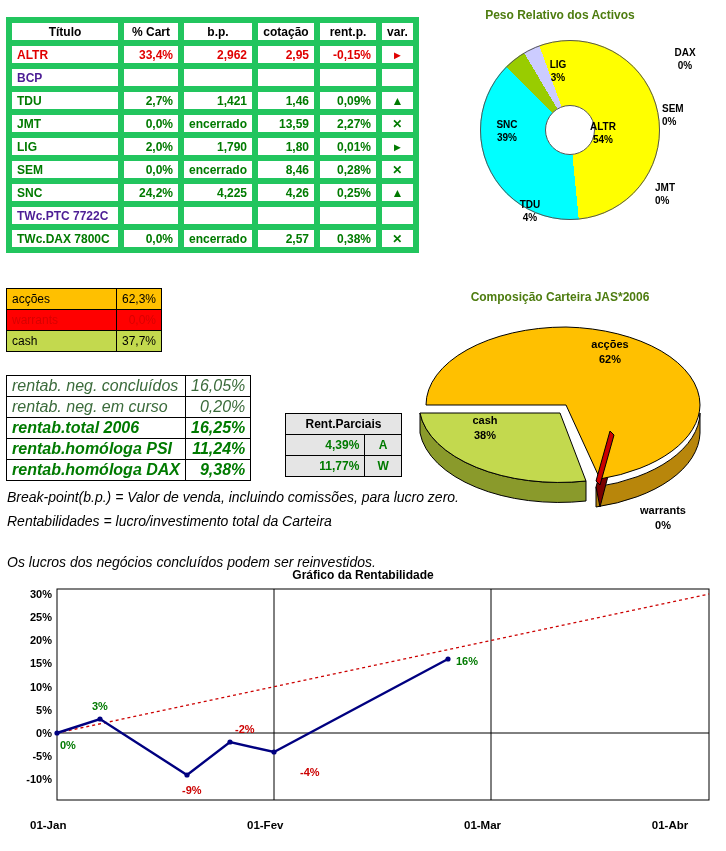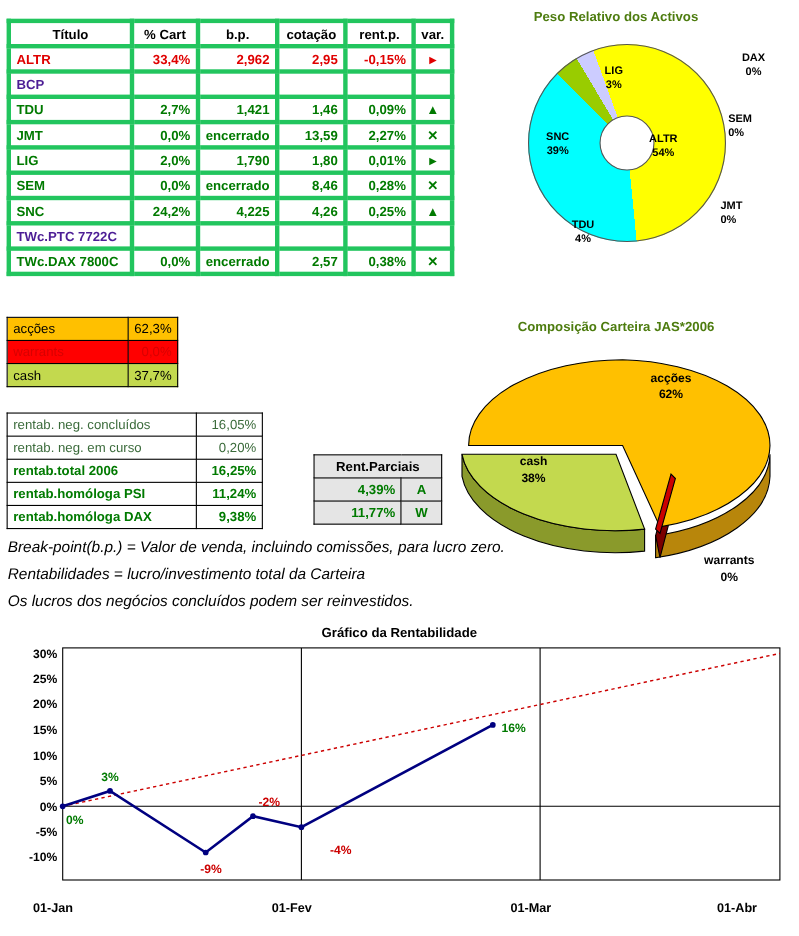--- a/index.html
+++ b/index.html
@@ -12,21 +12,21 @@
   }
   #root { position: relative; width: 726px; height: 851px; }
 
   
   .tbl-main {
     position: absolute; left: 6px; top: 17px;
     border-collapse: collapse;
     font-size: 12px;
   }
   .tbl-main th, .tbl-main td {
-    border: 4px solid #22c55e;
+    border: 6px solid #22c55e;
     height: 23px;
     padding: 0 5px;
     white-space: nowrap;
   }
   .tbl-main th {
     text-align: center;
     font-weight: bold;
     background: #ffffff;
     font-size: 12px;
   }
@@ -55,21 +55,22 @@
   .tbl-alloc td.name { width: 110px; text-align: left; }
   .tbl-alloc td.val  { width: 40px; text-align: right; }
   .alloc-accoes td { background: #ffc000; color: #000; }
   .alloc-warrants td { background: #ff0000; color: #d80000; }
   .alloc-cash td { background: #c3d94e; color: #000; }
 
   
   .tbl-ret {
     position: absolute; left: 6px; top: 375px;
     border-collapse: collapse;
-    font-size: 12px;
+    font-size: 16px;
+    font-style: italic;
   }
   .tbl-ret td {
     border: 1px solid #000;
     height: 21px;
     padding: 0 5px;
     white-space: nowrap;
     background: #ffffff;
   }
   .tbl-ret td.name { width: 172px; text-align: left; color: #007a00; }
   .tbl-ret td.val  { width: 60px; text-align: right; color: #007a00; }
@@ -94,21 +95,21 @@
   .tbl-part td.k { width: 36px; text-align: center; color: #007a00; font-weight: bold; }
 
   
   .note {
     position: absolute; left: 7px;
     font-size: 14px; color: #000; white-space: nowrap;
     font-style: italic;
   }
   .note1 { top: 489px; }
   .note2 { top: 513px; }
-  .note3 { top: 538px; }
+  .note3 { top: 554px; }
 
   
   .chart-title {
     position: absolute;
     font-size: 12px; font-weight: bold; color: #4d7c0f;
     text-align: center; white-space: nowrap;
   }
 
   
   #donut-wrap { position: absolute; left: 400px; top: 8px; width: 320px; height: 250px; }

